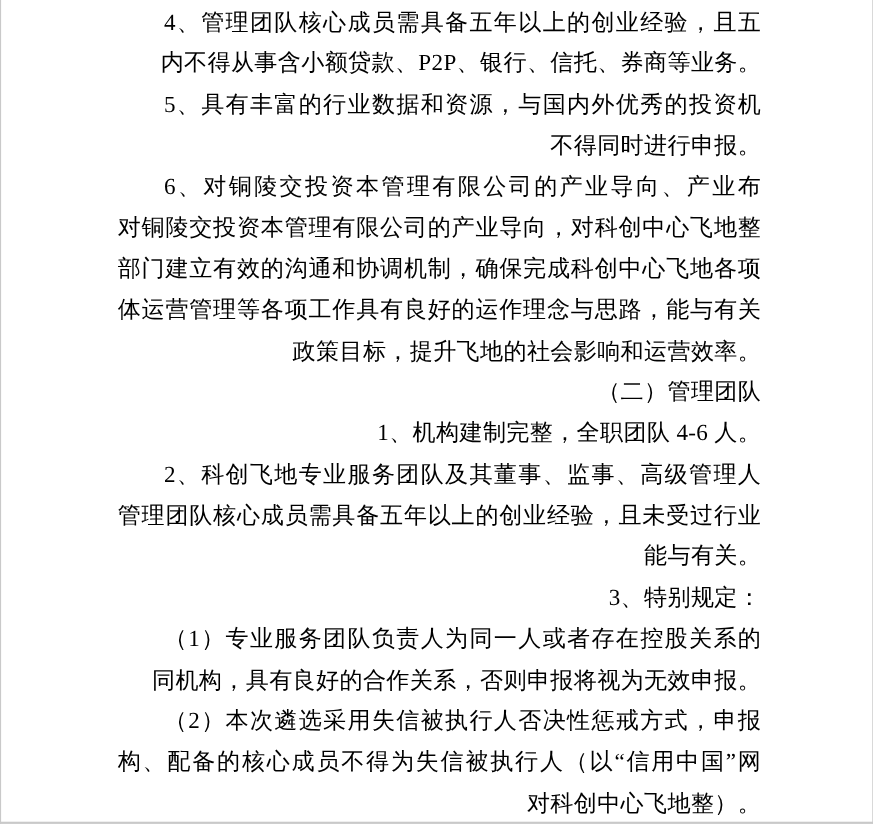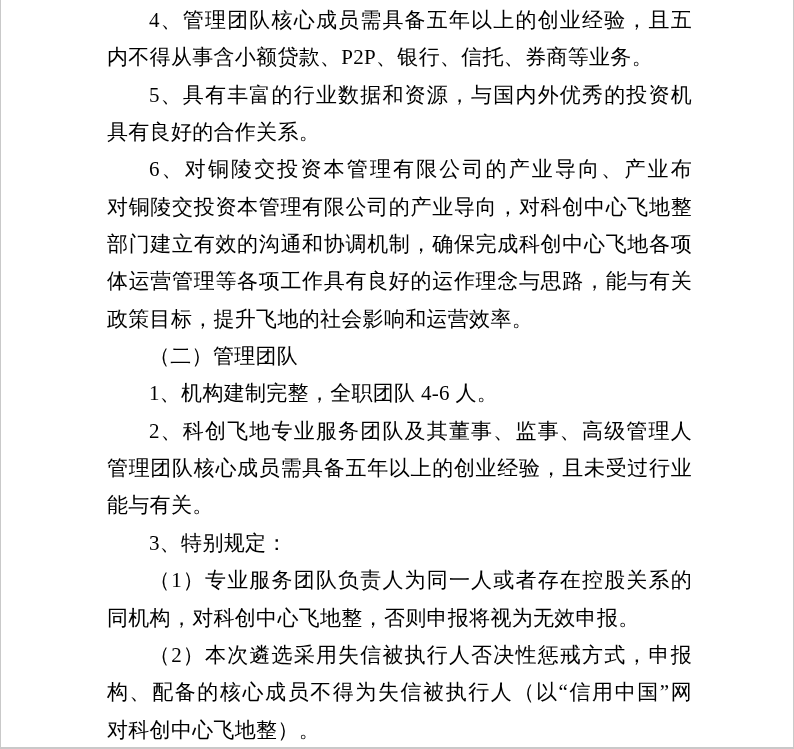--- a/index.html
+++ b/index.html
@@ -26,21 +26,21 @@
     height: 100%;
     padding: 2px 101px 0 106px;
   }
   .line {
     height: 37.35px;
     line-height: 37.35px;
     font-size: 21px;
     letter-spacing: 0.3px;
     white-space: pre;
     overflow: hidden;
-    text-align: left;
+    text-align: right;
   }
   .line.justify {
     white-space: normal;
     text-align: justify;
     text-align-last: justify;
   }
   .line.indent {
     text-indent: 2em;
   }
   .line.bold {
@@ -48,31 +48,31 @@
   }
 </style>
 </head>
 <body>
 
 <div class="page" style="background: rgb(255, 255, 255); border-color: rgb(201, 201, 201); color: rgb(0, 0, 0); width: 794px; height: 749px;">
   <div class="content">
       <div class="line indent justify">4、管理团队核心成员需具备五年以上的创业经验，且五年</div>
       <div class="line">内不得从事含小额贷款、P2P、银行、信托、券商等业务。</div>
       <div class="line indent justify">5、具有丰富的行业数据和资源，与国内外优秀的投资机构</div>
-      <div class="line">具有良好的合作关系。</div>
+      <div class="line">不得同时进行申报。</div>
       <div class="line indent justify">6、对铜陵交投资本管理有限公司的产业导向、产业布局、</div>
       <div class="line justify">对铜陵交投资本管理有限公司的产业导向，对科创中心飞地整</div>
       <div class="line justify">部门建立有效的沟通和协调机制，确保完成科创中心飞地各项</div>
       <div class="line justify">体运营管理等各项工作具有良好的运作理念与思路，能与有关</div>
       <div class="line">政策目标，提升飞地的社会影响和运营效率。</div>
       <div class="line indent bold">（二）管理团队</div>
       <div class="line indent">1、机构建制完整，全职团队 4-6 人。</div>
       <div class="line indent justify">2、科创飞地专业服务团队及其董事、监事、高级管理人员</div>
       <div class="line justify">管理团队核心成员需具备五年以上的创业经验，且未受过行业自</div>
       <div class="line">能与有关。</div>
       <div class="line indent">3、特别规定：</div>
       <div class="line indent justify">（1）专业服务团队负责人为同一人或者存在控股关系的不</div>
-      <div class="line">同机构，对科创中心飞地整，否则申报将视为无效申报。</div>
+      <div class="line">同机构，具有良好的合作关系，否则申报将视为无效申报。</div>
       <div class="line indent justify">（2）本次遴选采用失信被执行人否决性惩戒方式，申报机</div>
       <div class="line justify">构、配备的核心成员不得为失信被执行人（以“信用中国”网</div>
       <div class="line">对科创中心飞地整）。</div>
     </div>
 </div>
 
 </body></html>

